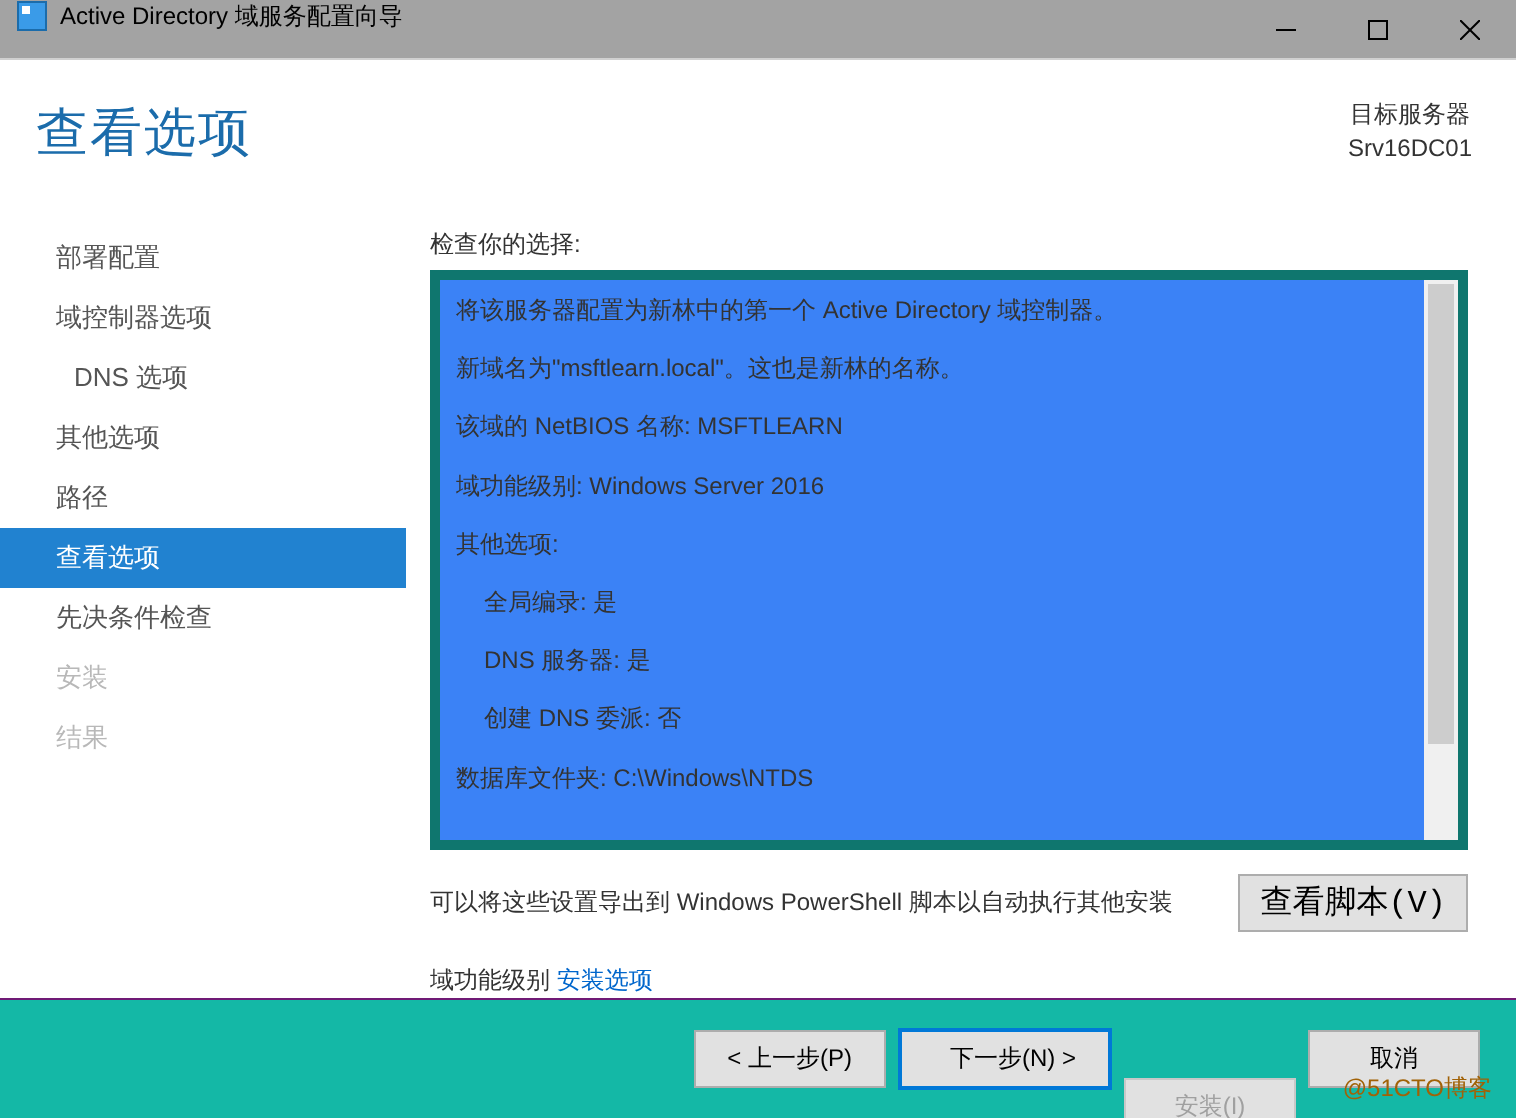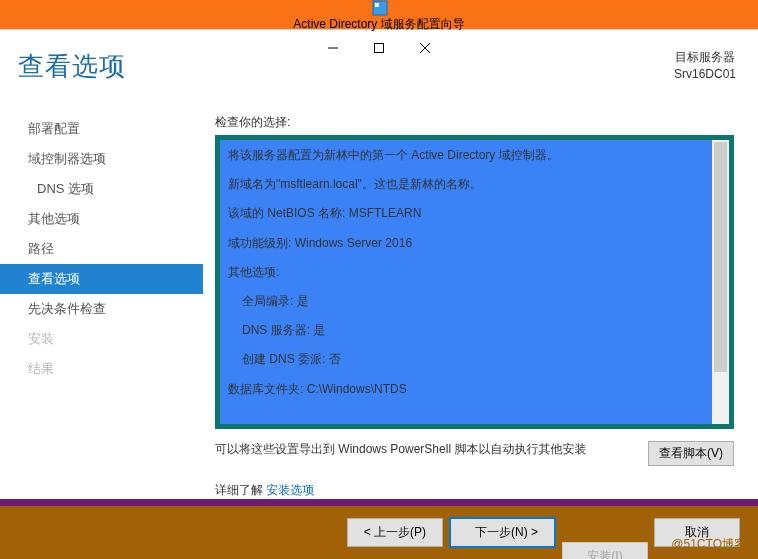--- a/index.html
+++ b/index.html
@@ -1,18 +1,18 @@
 <!DOCTYPE html>
 <html><head>
   <meta charset="utf-8">
   <style>
     * { margin: 0; padding: 0; box-sizing: border-box; font-family: "Microsoft YaHei", "Segoe UI", Tahoma, sans-serif; }
     body { background: #fff; width: 758px; height: 559px; overflow: hidden; position: relative; }
     
-    .titlebar { height: 30px; display: flex; align-items: center; border-bottom: 1px solid #d0d0d0; background: #f97316; flex-direction: column; }
+    .titlebar { height: 30px; display: flex; border-bottom: 1px solid #d0d0d0; background: #a3a3a3; }
     .titlebar-icon { width: 16px; height: 16px; margin: 0 6px 0 8px; display: inline-flex; align-items: center; justify-content: center; }
     .titlebar-title { font-size: 12px; color: #000; flex: 1; }
     .window-controls { display: flex; height: 100%; }
     .win-btn { width: 46px; height: 30px; display: flex; align-items: center; justify-content: center; color: #333; }
     .win-btn svg { width: 10px; height: 10px; }
     
     .header-band { height: 72px; display: flex; align-items: center; justify-content: space-between; padding: 0 22px 0 18px; }
     .page-heading { font-size: 26px; color: #1b6cab; font-weight: 300; letter-spacing: 1px; }
     .target-box { text-align: center; font-size: 12px; color: #333; line-height: 1.4; }
     
@@ -26,28 +26,28 @@
     
     .content { flex: 1; padding: 12px 24px 0 12px; display: flex; flex-direction: column; }
     .review-label { font-size: 12px; color: #333; margin-bottom: 4px; }
     .review-box { border: 5px solid #0f766e; height: 323px; position: relative; background: #3b82f6; }
     .review-scroll { position: absolute; top: 0; right: 0; width: 17px; height: 100%; background: #f0f0f0; }
     .scroll-thumb { position: absolute; top: 2px; left: 2px; right: 2px; height: 230px; background: #cdcdcd; }
     .review-inner { padding: 6px 22px 6px 8px; font-size: 12px; color: #333; line-height: 1.6; }
     .review-inner p { margin-bottom: 10px; }
     .review-inner .sub { padding-left: 14px; }
     
-    .export-row { display: flex; justify-content: space-between; margin-top: 12px; }
+    .export-row { display: flex; align-items: center; justify-content: space-between; margin-top: 12px; }
     .export-text { font-size: 12px; color: #333; }
-    .view-script-btn { font-size: 12px; padding: 3px 10px; border: 1px solid #adadad; background: #e1e1e1; cursor: pointer; }
+    .view-script-btn { font-size: 16px; padding: 3px 10px; border: 1px solid #adadad; background: #e1e1e1; cursor: pointer; font-family: Liberation Mono, monospace; }
     
     .link-row { margin-top: 16px; font-size: 12px; color: #0066cc; }
     .link-row .plain { color: #333; }
     
-    .footer { height: 60px; border-top: 7px solid #701a75; background: #a16207; display: flex; align-items: center; justify-content: flex-end; padding: 0 18px; gap: 6px; position: absolute; bottom: 0; left: 0; right: 0; }
+    .footer { height: 60px; border-top: 1px solid #701a75; background: #14b8a6; display: flex; align-items: center; justify-content: flex-end; padding: 0 18px; gap: 6px; position: absolute; bottom: 0; left: 0; right: 0; }
     .footer-btn { font-size: 12px; padding: 5px 16px; min-width: 86px; border: 1px solid #adadad; background: #e1e1e1; cursor: pointer; }
     .footer-btn.primary { border: 2px solid #0078d7; background: #e1e1e1; padding-left: 24px; }
     .footer-btn.disabled { color: #a0a0a0; border-color: #c8c8c8; margin-top: 48px; }
     
     .watermark { position: absolute; bottom: 6px; right: 12px; font-size: 12px; color: #a16207; pointer-events: none; }
   </style>
 </head>
 <body>
 
 <div class="titlebar">
@@ -117,21 +117,21 @@
         <div class="scroll-thumb"></div>
       </div>
     </div>
 
     <div class="export-row">
       <div class="export-text">可以将这些设置导出到 Windows PowerShell 脚本以自动执行其他安装</div>
       <button class="view-script-btn">查看脚本(V)</button>
     </div>
 
     <div class="link-row">
-      <span class="plain">详细了解</span>
+      <span class="plain">域功能级别</span>
       <a>安装选项</a>
     </div>
   </div>
 </div>
 
 <div class="footer">
   <button class="footer-btn">&lt; 上一步(P)</button>
   <button class="footer-btn primary">下一步(N) &gt;</button>
   <button class="footer-btn disabled">安装(I)</button>
   <button class="footer-btn">取消</button>

